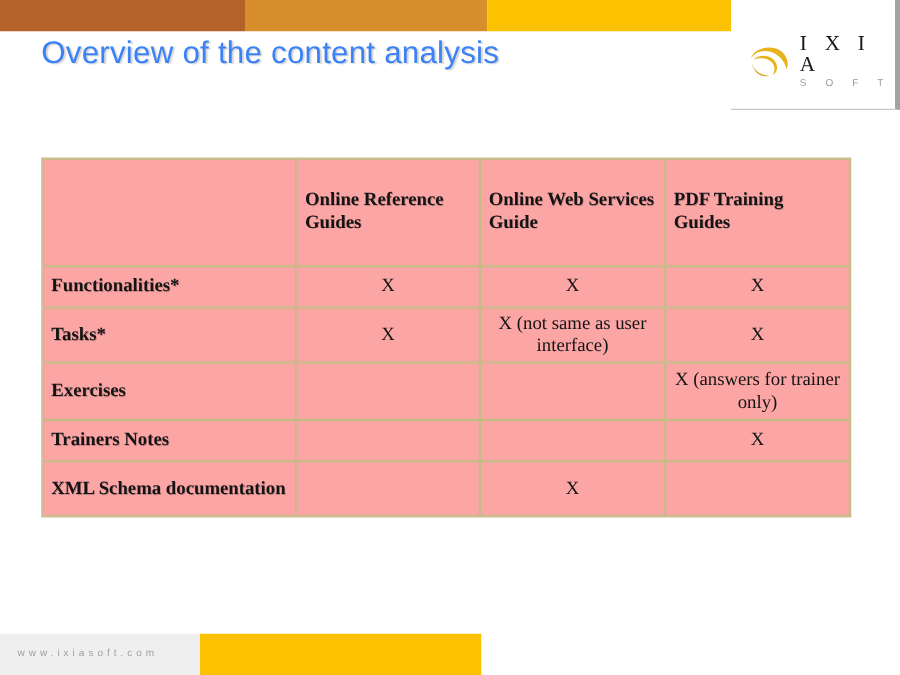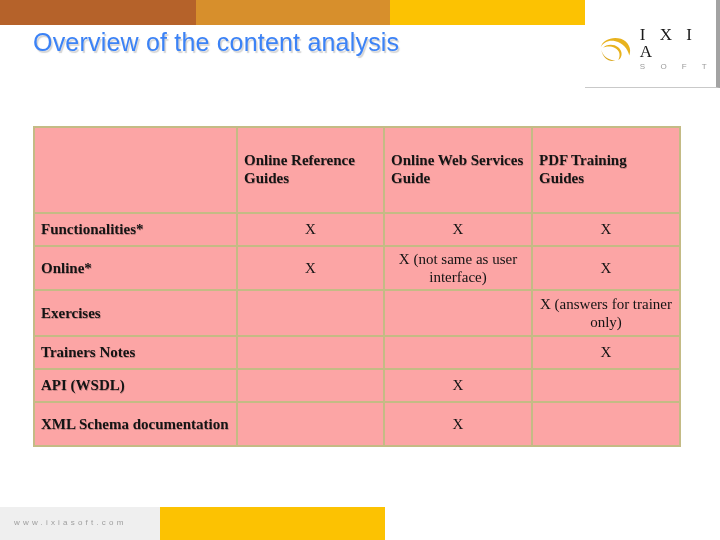--- a/index.html
+++ b/index.html
@@ -216,46 +216,40 @@
     </tr>
 
     <tr>
       <td class="rowhead r-small">Functionalities*</td>
       <td class="mark r-small">X</td>
       <td class="mark r-small">X</td>
       <td class="mark r-small">X</td>
     </tr>
 
     <tr>
-      <td class="rowhead r-two">Online*</td>
+      <td class="rowhead r-two">Tasks*</td>
       <td class="mark r-two">X</td>
       <td class="mark note r-two">X (not same as user interface)</td>
       <td class="mark r-two">X</td>
     </tr>
 
     <tr>
       <td class="rowhead r-mid">Exercises</td>
       <td class="mark r-mid"></td>
       <td class="mark r-mid"></td>
       <td class="mark note r-mid">X (answers for trainer only)</td>
     </tr>
 
     <tr>
       <td class="rowhead r-small">Trainers Notes</td>
       <td class="mark r-small"></td>
       <td class="mark r-small"></td>
       <td class="mark r-small">X</td>
     </tr>
 
-    <tr>
-      <td class="rowhead r-small">API (WSDL)</td>
-      <td class="mark r-small"></td>
-      <td class="mark r-small">X</td>
-      <td class="mark r-small"></td>
-    </tr>
 
     <tr>
       <td class="rowhead r-two">XML Schema documentation</td>
       <td class="mark r-two"></td>
       <td class="mark r-two">X</td>
       <td class="mark r-two"></td>
     </tr>
   </tbody>
 </table>
 

